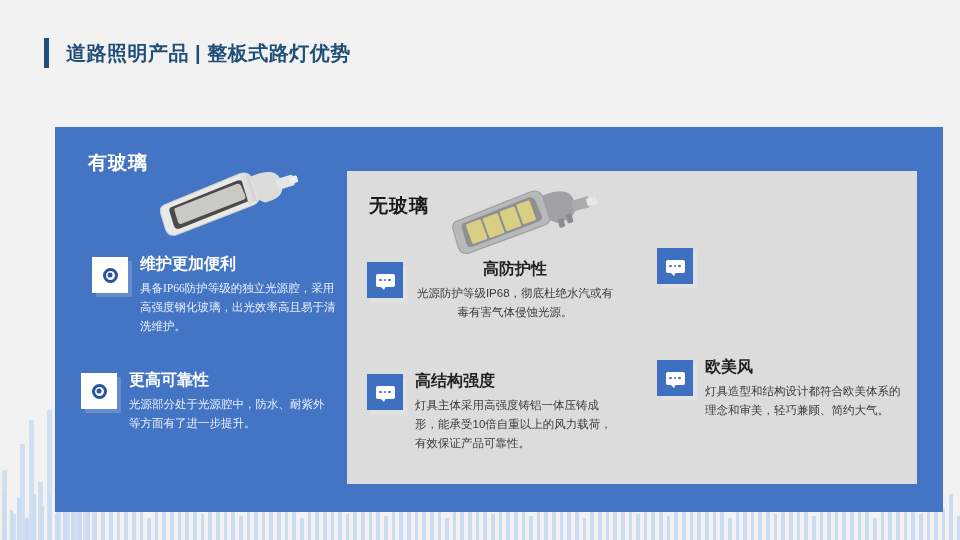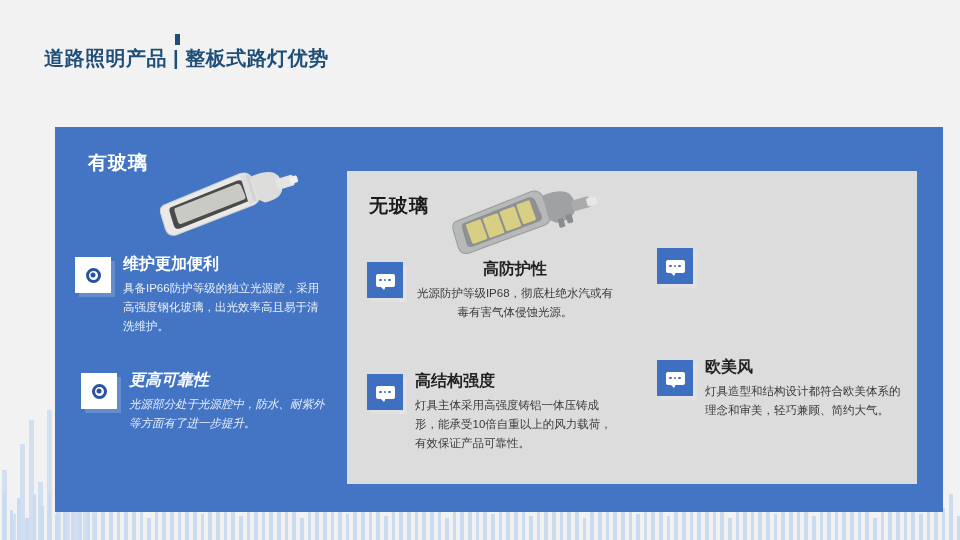--- a/index.html
+++ b/index.html
@@ -54,21 +54,20 @@
 
   
   #title-row {
     position: absolute;
     left: 44px;
     top: 34px;
     height: 38px;
     display: flex;
     align-items: center;
     z-index: 5;
-    flex-direction: column;
   }
   #title-accent {
     width: 5px;
     height: 30px;
     background: #1f4e79;
     margin-right: 17px;
   }
   #title-text {
     font-size: 20px;
     font-weight: bold;
@@ -160,22 +159,22 @@
   }
   .fbody {
     font-size: 11.5px;
     line-height: 19px;
   }
   .on-blue .ftitle { color: #ffffff; }
   .on-blue .fbody  { color: #eaf0fb; }
   .on-gray .ftitle { color: #222222; }
   .on-gray .fbody  { color: #3a3a3a; }
 
-  #feat-left-0 { left: 20px; top: 127px; }
-  #feat-left-1 { left: 26px; top: 243px; font-style: italic; }
+  #feat-left-0 { left: 37px; top: 127px; font-family: Liberation Serif, serif; }
+  #feat-left-1 { left: 26px; top: 243px; }
 
   
   #gray-card {
     position: absolute;
     left: 292px;
     top: 44px;
     width: 570px;
     height: 313px;
     background: #dcdcdc;
   }

